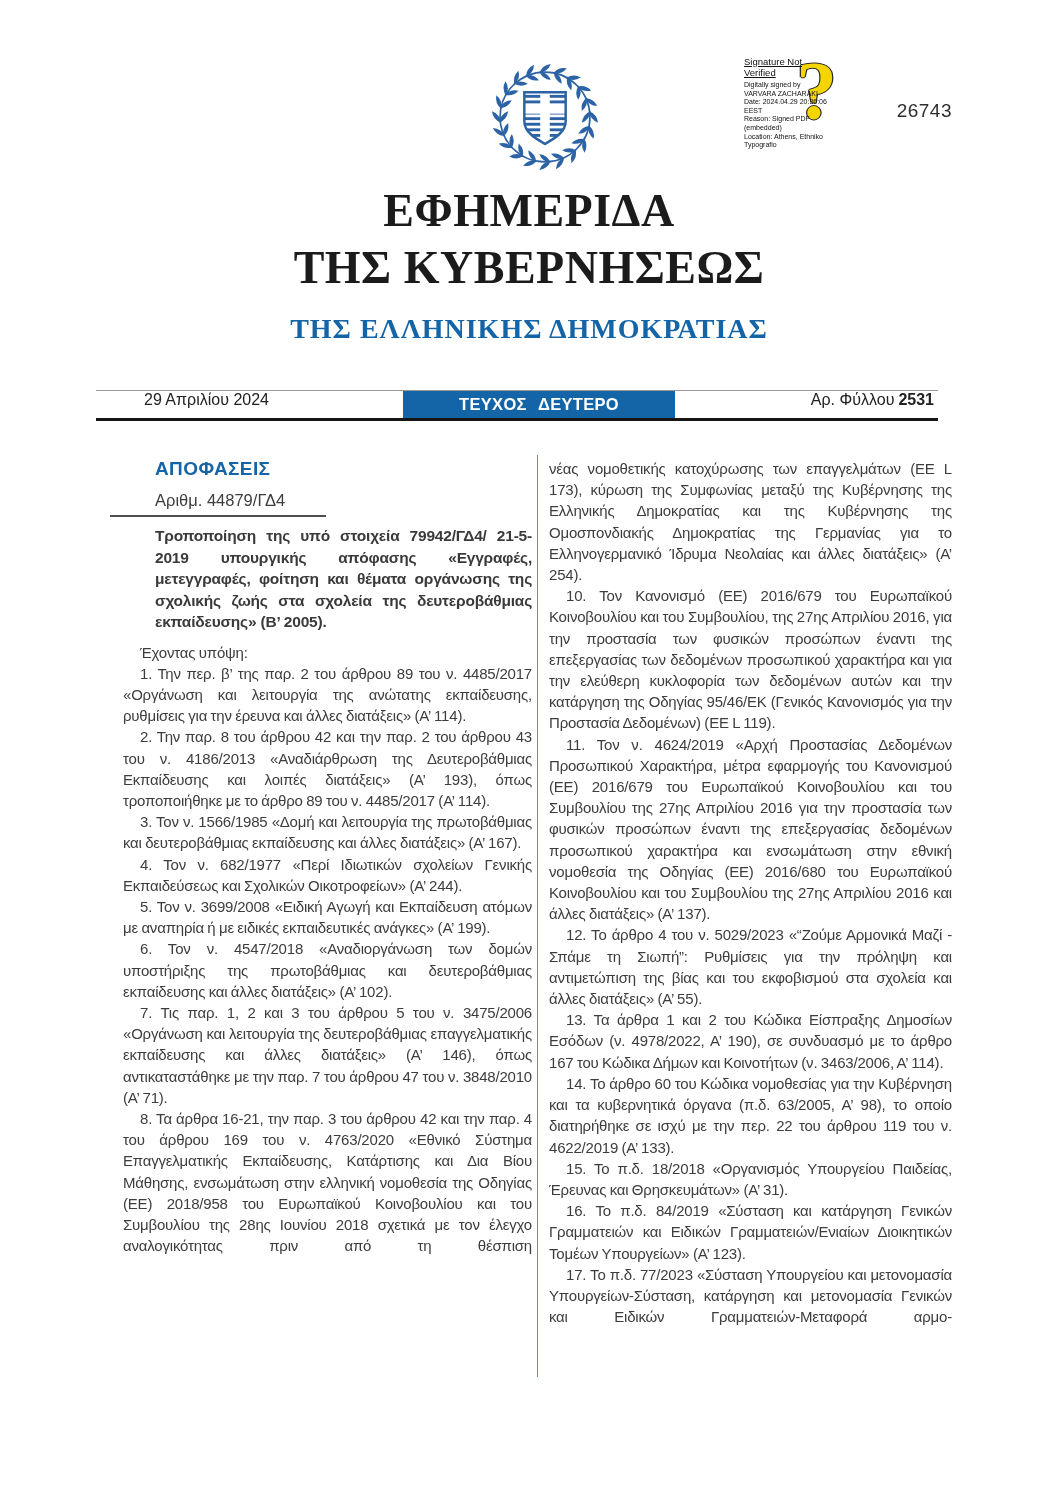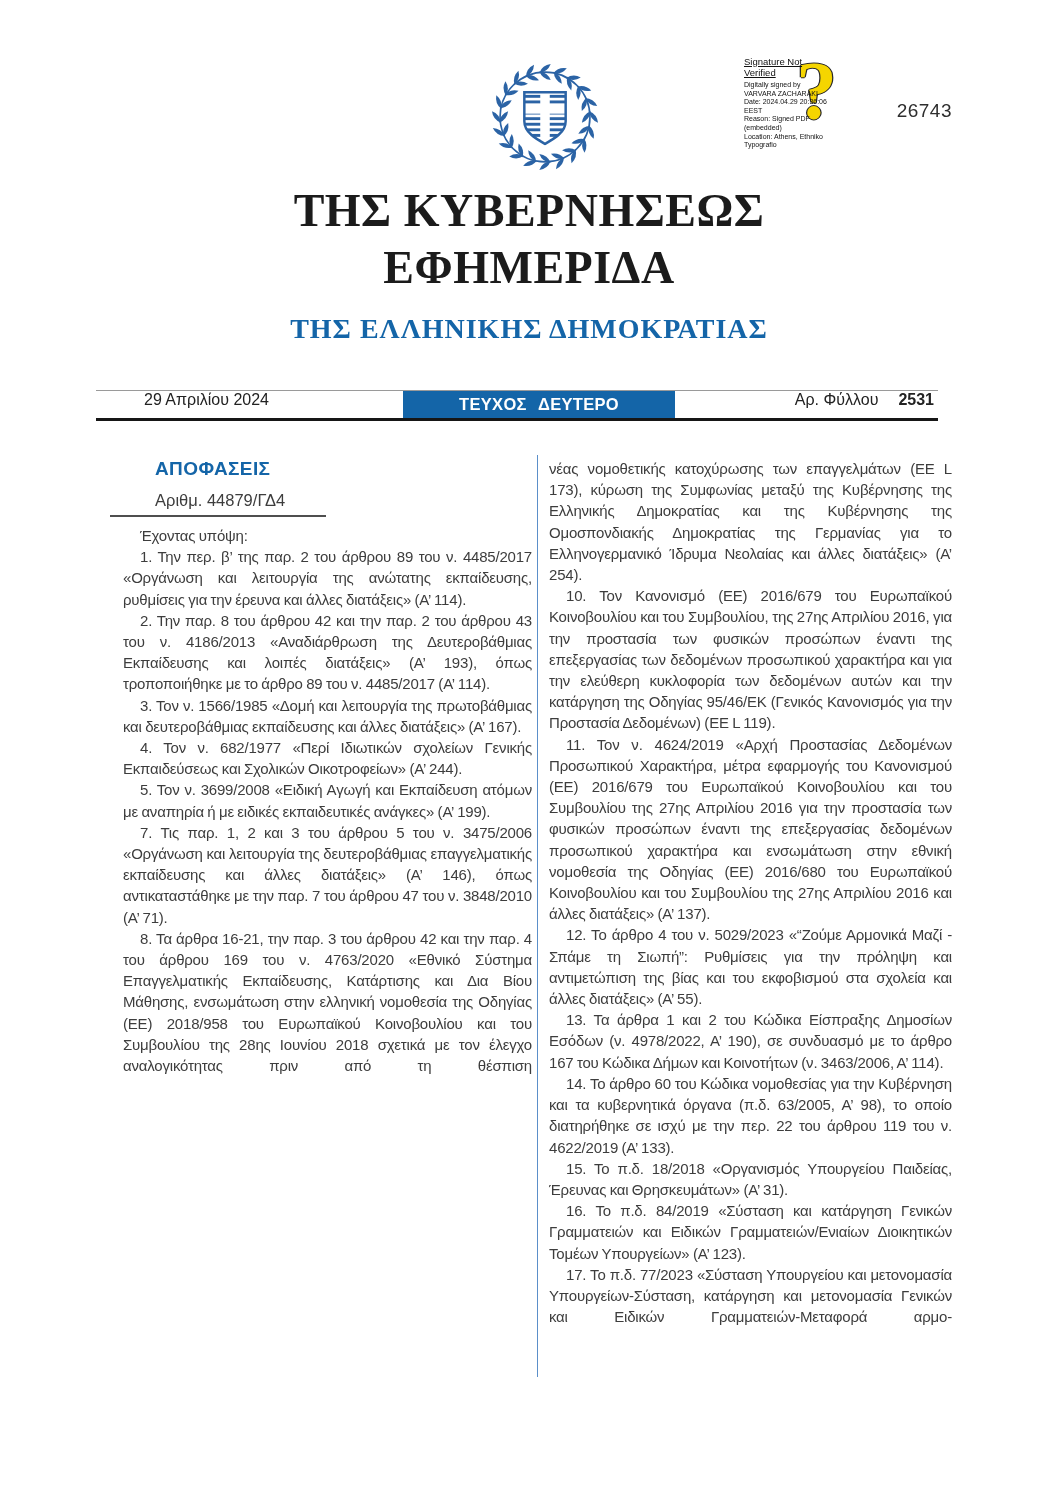--- a/index.html
+++ b/index.html
@@ -47,21 +47,21 @@
     display:flex;font-size:16px;color:#222;
   }
   .issue-date{flex:1;padding-left:48px;}
   .issue-badge{
     width:272px;height:27px;background:#1465a8;color:#fff;font-weight:bold;
     display:flex;align-items:center;justify-content:center;word-spacing:7px;
     font-size:16.5px;letter-spacing:0.3px;
   }
   .issue-right{flex:1;text-align:right;padding-right:4px;}
   .issue-right b{font-weight:bold;}
-  .issue-right span{margin-right:20px;}
+  .issue-right span{margin-right:4px;}
 
   
   .columns{position:absolute;left:0;top:455px;width:100%;height:928px;overflow:hidden;}
   .col-divider{position:absolute;left:537px;top:0;width:1px;height:922px;background:#5b8fc9;}
   .col{position:absolute;top:0;}
   .col-left{left:123px;width:409px;}
   .col-right{left:549px;width:403px;padding-top:3px;}
 
   .section-heading{
     margin:3px 0 12px 32px;font-size:19px;line-height:21px;font-weight:bold;
@@ -170,47 +170,49 @@
         <rect x="38" y="76.4" width="44" height="2.8"></rect>
         <rect x="38" y="81.8" width="44" height="2.8"></rect>
       </g>
       <rect x="55.4" y="34" width="9.2" height="54" fill="#ffffff"></rect>
       <rect x="38" y="47.6" width="44" height="9.2" fill="#ffffff"></rect>
     </g>
     <path d="M40 36 H80 V64 C80 75 68 81.5 60 86 C52 81.5 40 75 40 64 Z" fill="none" stroke="#2b63a5" stroke-width="2.4"></path>
   </svg>
 
   <div class="masthead">
+    <div class="mast-line">ΕΦΗΜΕΡΙΔΑ</div>
     <div class="mast-line">ΤΗΣ ΚΥΒΕΡΝΗΣΕΩΣ</div>
-    <div class="mast-line">ΕΦΗΜΕΡΙΔΑ</div>
     <div class="mast-sub">ΤΗΣ ΕΛΛΗΝΙΚΗΣ ΔΗΜΟΚΡΑΤΙΑΣ</div>
   </div>
 
   <div class="issue-bar">
     <div class="issue-date">29 Απριλίου 2024</div>
     <div class="issue-badge">ΤΕΥΧΟΣ ΔΕΥΤΕΡΟ</div>
     <div class="issue-right">
       <span>Αρ. Φύλλου</span><b>2531</b>
     </div>
   </div>
 
   <div class="columns">
     <div class="col-divider"></div>
 
     <div class="col col-left">
       <div class="section-heading">ΑΠΟΦΑΣΕΙΣ</div>
       <div class="doc-num">Αριθμ. 44879/ΓΔ4</div>
       <div class="docnum-rule"></div>
+      <div class="decision-title">Τροποποίηση της υπό στοιχεία 79942/ΓΔ4/ 21-5-2019 υπουργικής απόφασης «Εγγραφές, μετεγγραφές, φοίτηση και θέματα οργάνωσης της σχολικής ζωής στα σχολεία της δευτεροβάθμιας εκπαίδευσης» (Β’ 2005).</div>
       <div>
           <p>Έχοντας υπόψη:</p>
           <p>1. Την περ. β’ της παρ. 2 του άρθρου 89 του ν. 4485/2017 «Οργάνωση και λειτουργία της ανώτατης εκπαίδευσης, ρυθμίσεις για την έρευνα και άλλες διατάξεις» (Α’ 114).</p>
           <p>2. Την παρ. 8 του άρθρου 42 και την παρ. 2 του άρθρου 43 του ν. 4186/2013 «Αναδιάρθρωση της Δευτεροβάθμιας Εκπαίδευσης και λοιπές διατάξεις» (Α’ 193), όπως τροποποιήθηκε με το άρθρο 89 του ν. 4485/2017 (Α’ 114).</p>
           <p>3. Τον ν. 1566/1985 «Δομή και λειτουργία της πρωτοβάθμιας και δευτεροβάθμιας εκπαίδευσης και άλλες διατάξεις» (Α’ 167).</p>
           <p>4. Τον ν. 682/1977 «Περί Ιδιωτικών σχολείων Γενικής Εκπαιδεύσεως και Σχολικών Οικοτροφείων» (Α’ 244).</p>
           <p>5. Τον ν. 3699/2008 «Ειδική Αγωγή και Εκπαίδευση ατόμων με αναπηρία ή με ειδικές εκπαιδευτικές ανάγκες» (Α’ 199).</p>
+          <p>6. Τον ν. 4547/2018 «Αναδιοργάνωση των δομών υποστήριξης της πρωτοβάθμιας και δευτεροβάθμιας εκπαίδευσης και άλλες διατάξεις» (Α’ 102).</p>
           <p>7. Τις παρ. 1, 2 και 3 του άρθρου 5 του ν. 3475/2006 «Οργάνωση και λειτουργία της δευτεροβάθμιας επαγγελματικής εκπαίδευσης και άλλες διατάξεις» (Α’ 146), όπως αντικαταστάθηκε με την παρ. 7 του άρθρου 47 του ν. 3848/2010 (Α’ 71).</p>
           <p class="cont">8. Τα άρθρα 16-21, την παρ. 3 του άρθρου 42 και την παρ. 4 του άρθρου 169 του ν. 4763/2020 «Εθνικό Σύστημα Επαγγελματικής Εκπαίδευσης, Κατάρτισης και Δια Βίου Μάθησης, ενσωμάτωση στην ελληνική νομοθεσία της Οδηγίας (ΕΕ) 2018/958 του Ευρωπαϊκού Κοινοβουλίου και του Συμβουλίου της 28ης Ιουνίου 2018 σχετικά με τον έλεγχο αναλογικότητας πριν από τη θέσπιση</p>
         </div>
     </div>
 
     <div class="col col-right">
       <div>
           <p class="flush">νέας νομοθετικής κατοχύρωσης των επαγγελμάτων (ΕΕ L 173), κύρωση της Συμφωνίας μεταξύ της Κυβέρνησης της Ελληνικής Δημοκρατίας και της Κυβέρνησης της Ομοσπονδιακής Δημοκρατίας της Γερμανίας για το Ελληνογερμανικό Ίδρυμα Νεολαίας και άλλες διατάξεις» (Α’ 254).</p>
           <p>10. Τον Κανονισμό (ΕΕ) 2016/679 του Ευρωπαϊκού Κοινοβουλίου και του Συμβουλίου, της 27ης Απριλίου 2016, για την προστασία των φυσικών προσώπων έναντι της επεξεργασίας των δεδομένων προσωπικού χαρακτήρα και για την ελεύθερη κυκλοφορία των δεδομένων αυτών και την κατάργηση της Οδηγίας 95/46/ΕΚ (Γενικός Κανονισμός για την Προστασία Δεδομένων) (ΕΕ L 119).</p>
           <p>11. Τον ν. 4624/2019 «Αρχή Προστασίας Δεδομένων Προσωπικού Χαρακτήρα, μέτρα εφαρμογής του Κανονισμού (ΕΕ) 2016/679 του Ευρωπαϊκού Κοινοβουλίου και του Συμβουλίου της 27ης Απριλίου 2016 για την προστασία των φυσικών προσώπων έναντι της επεξεργασίας δεδομένων προσωπικού χαρακτήρα και ενσωμάτωση στην εθνική νομοθεσία της Οδηγίας (ΕΕ) 2016/680 του Ευρωπαϊκού Κοινοβουλίου και του Συμβουλίου της 27ης Απριλίου 2016 και άλλες διατάξεις» (Α’ 137).</p>

